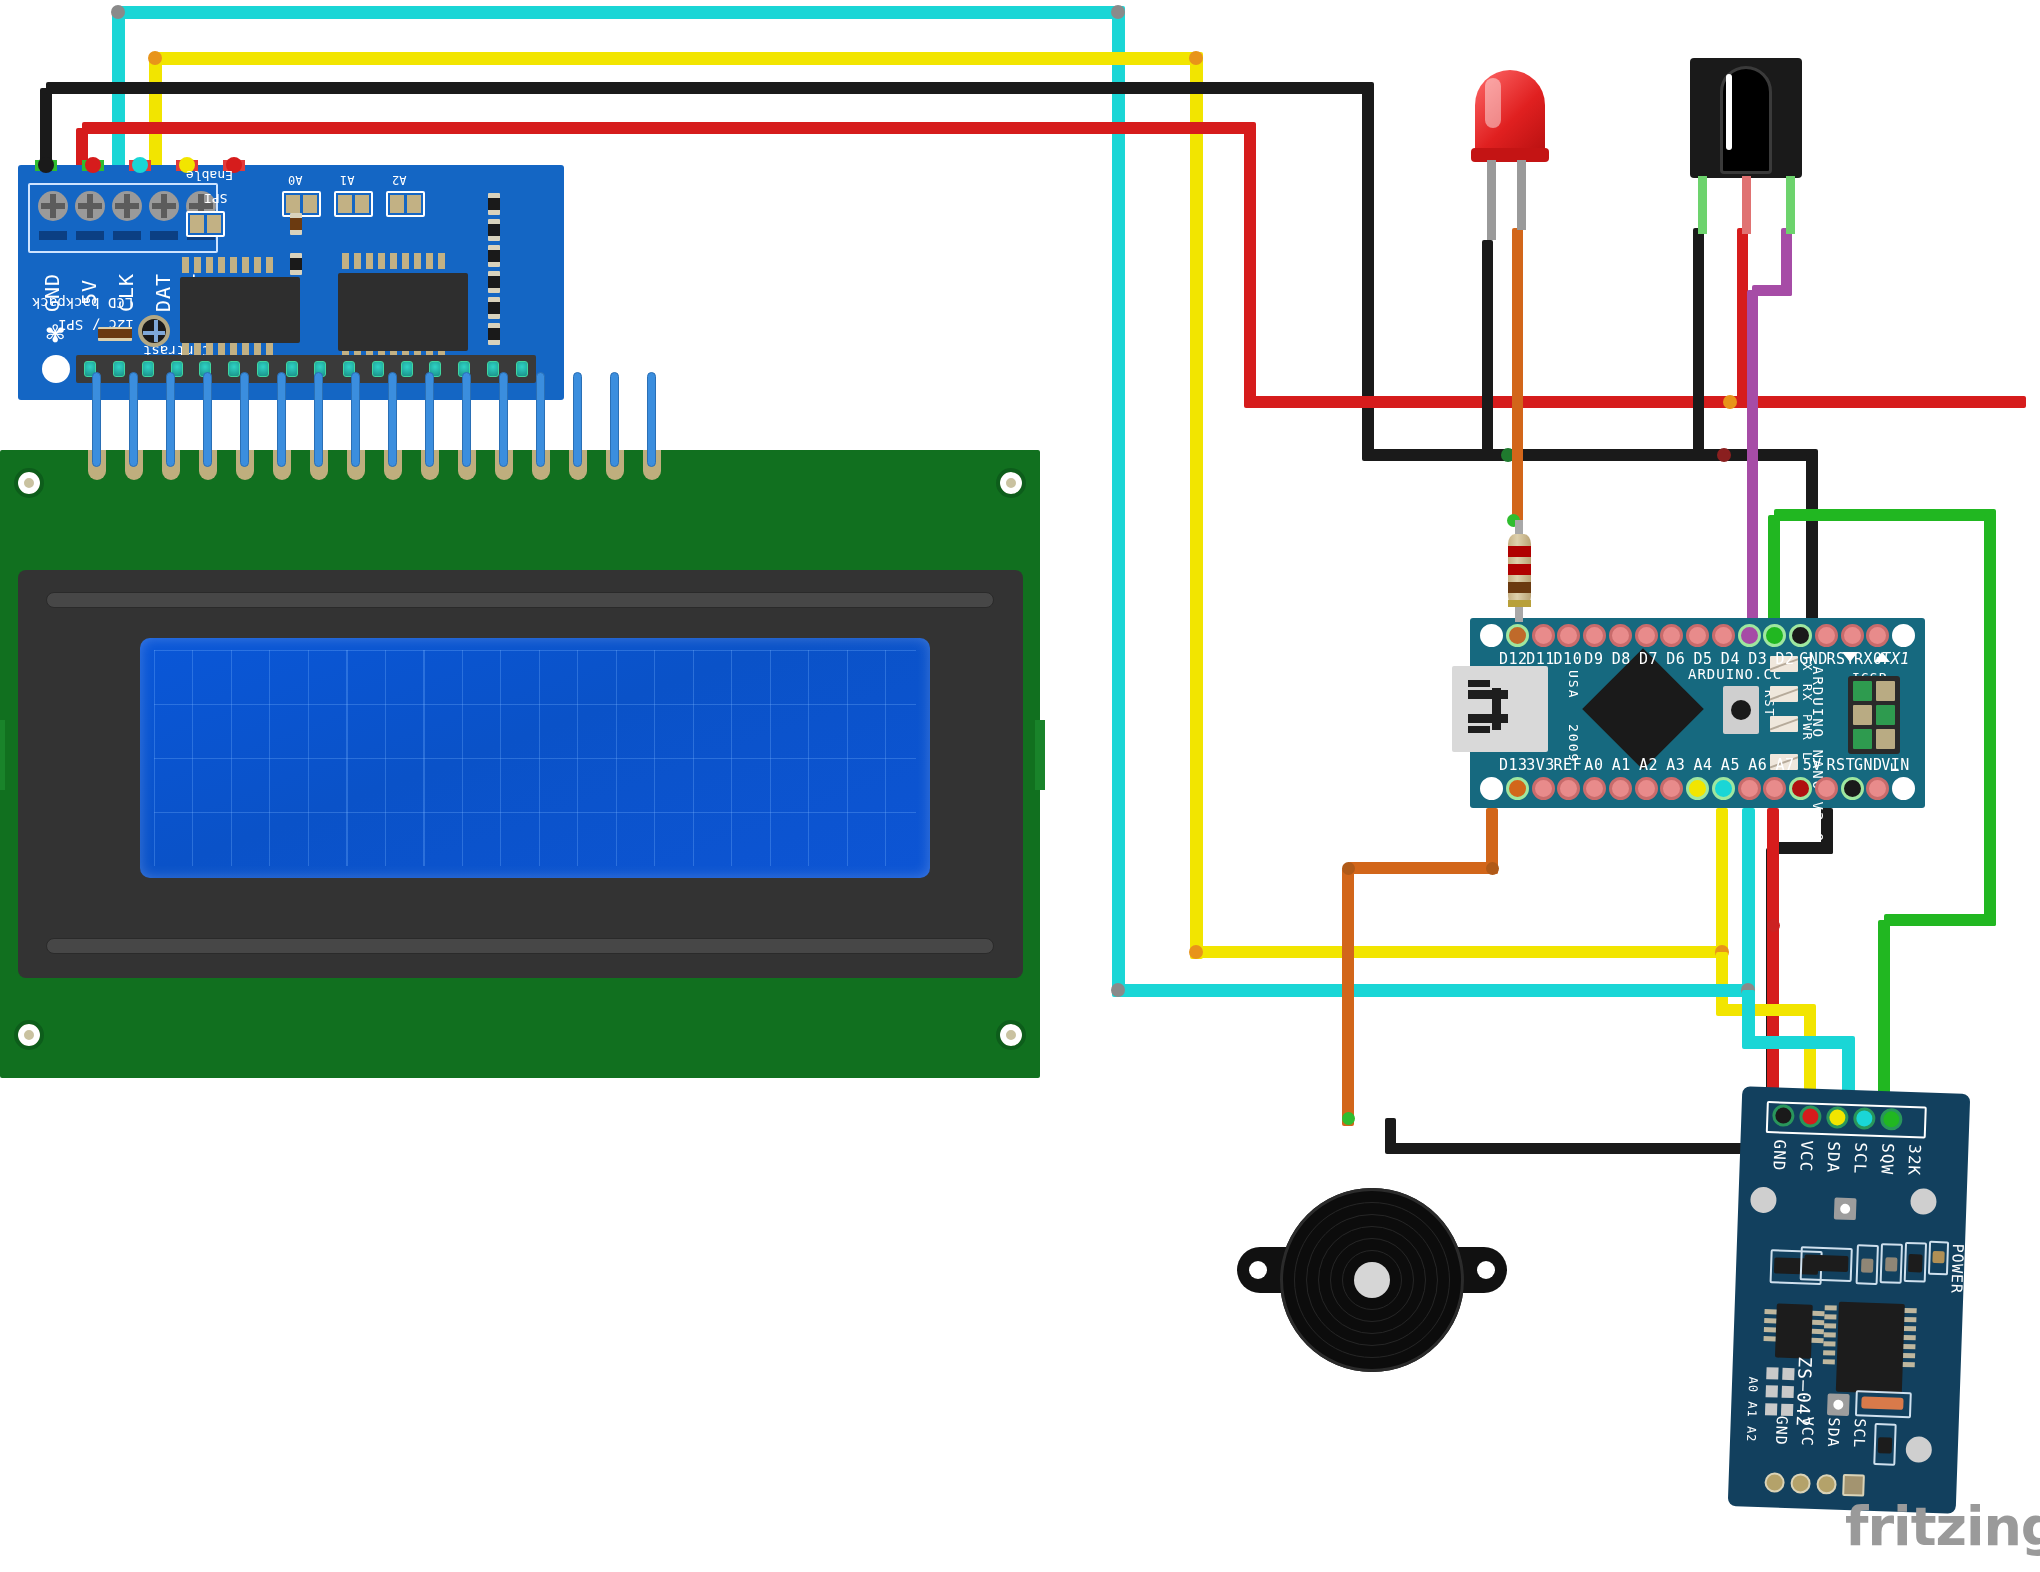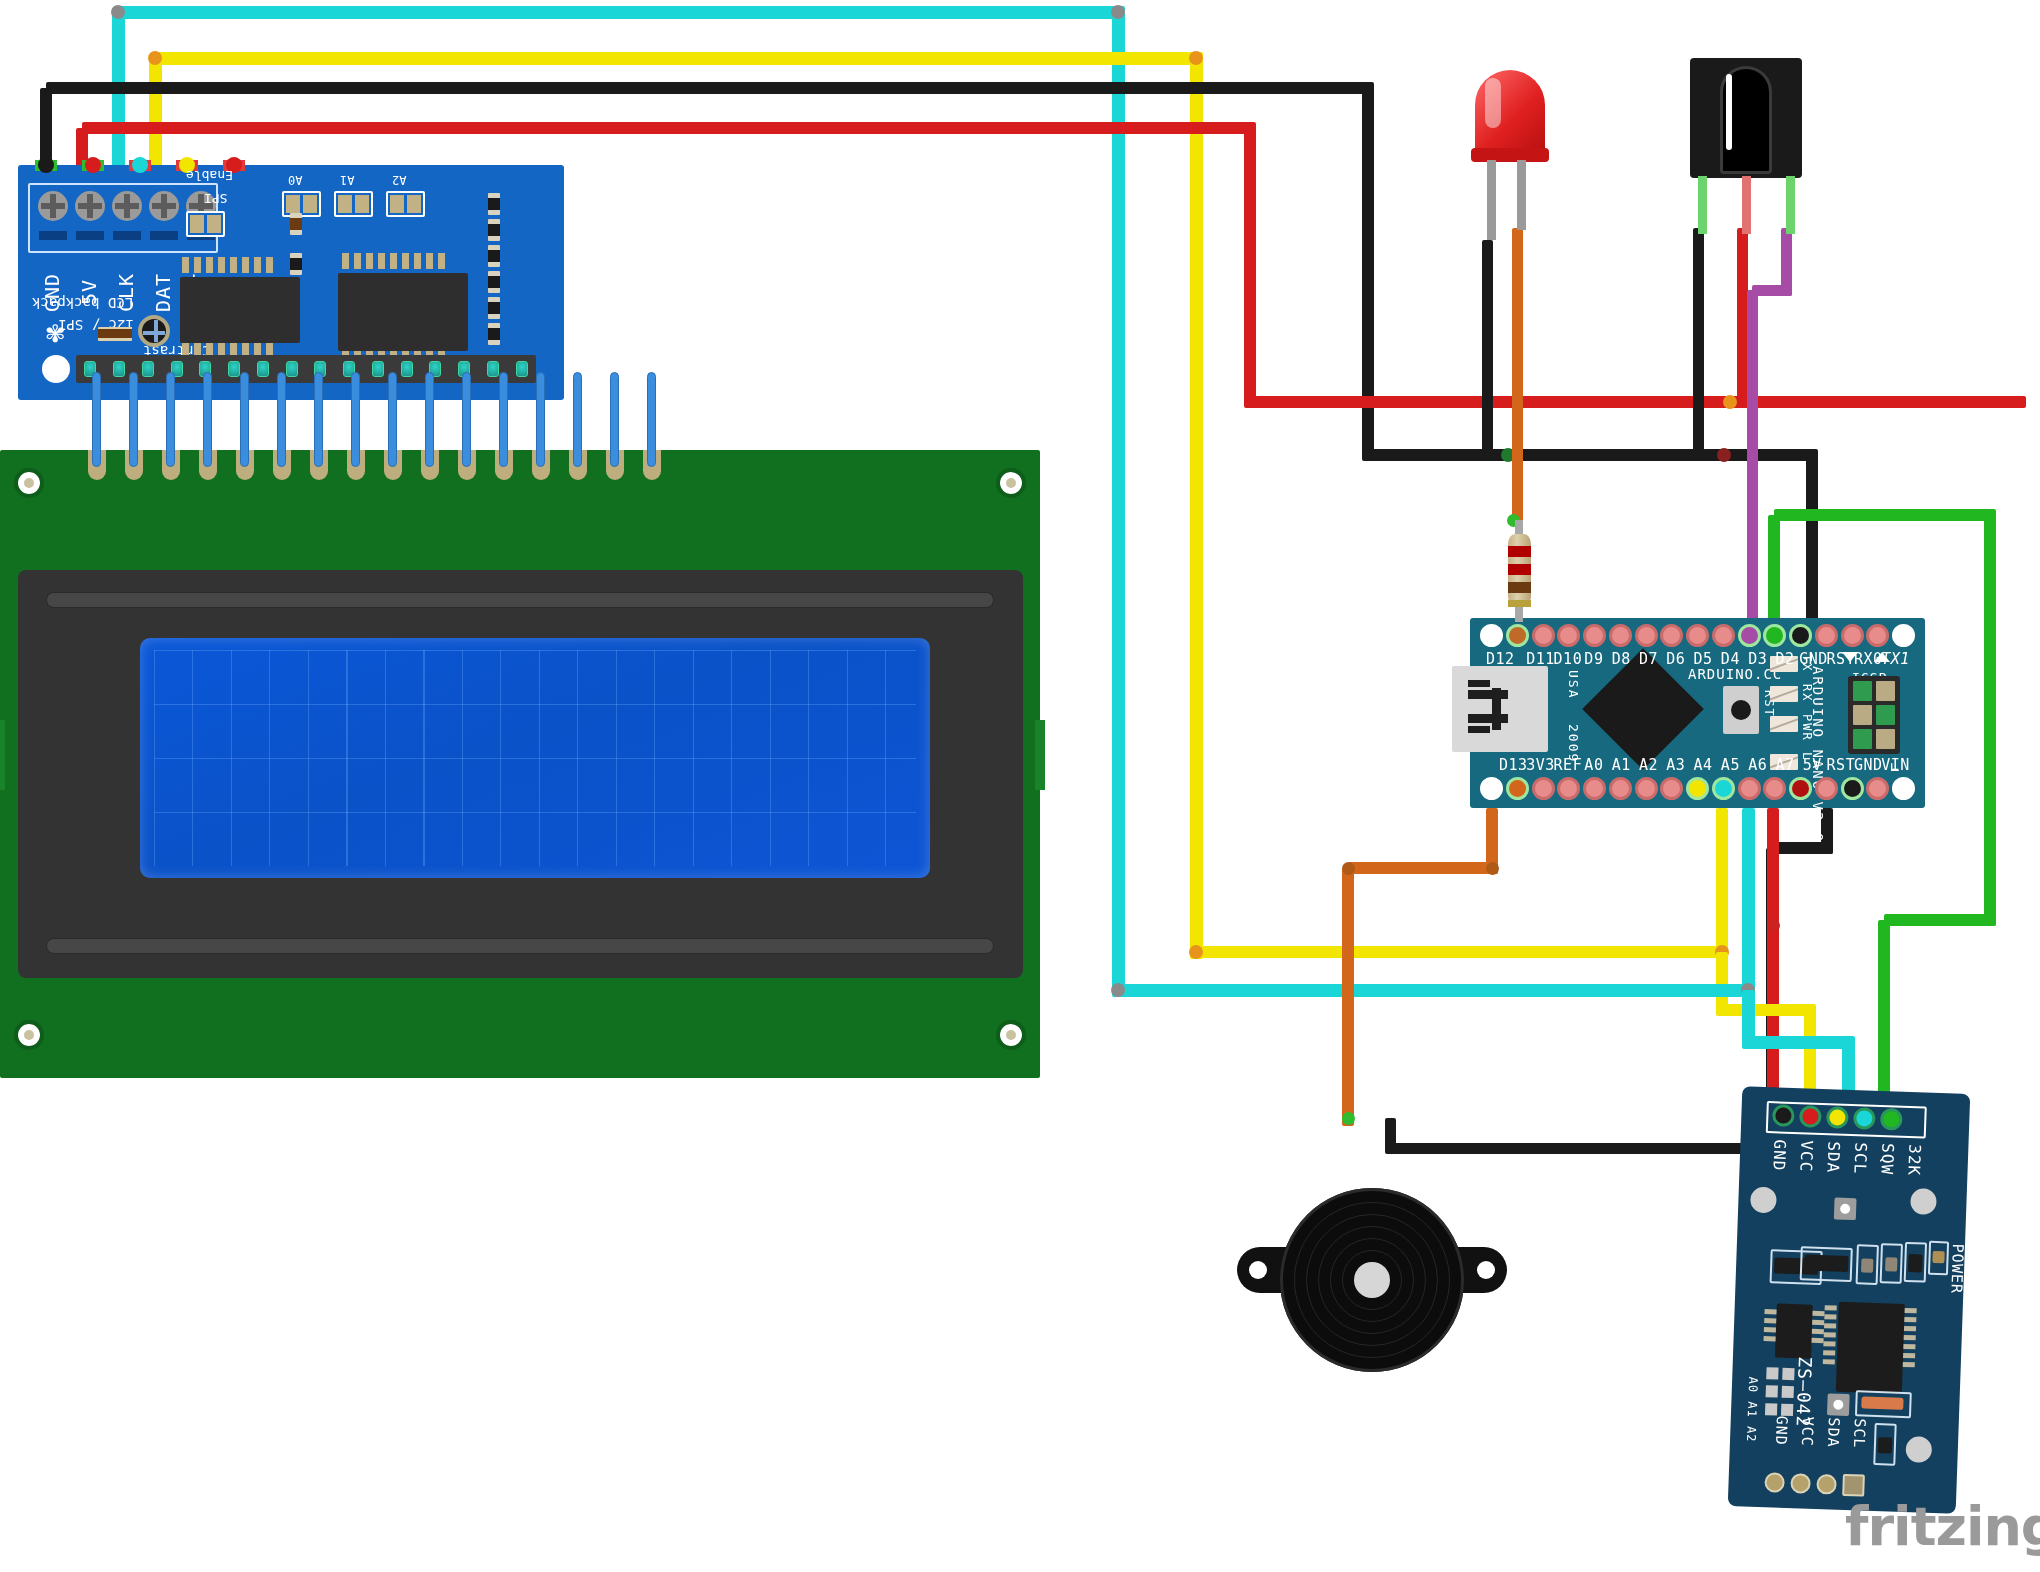--- a/index.html
+++ b/index.html
@@ -721,21 +721,21 @@
         <div class="pad"></div>
         <div class="pad" style="background: rgb(166, 76, 166); border-color: rgb(159, 231, 159);"></div>
         <div class="pad" style="background: rgb(33, 183, 33); border-color: rgb(159, 231, 159);"></div>
         <div class="pad" style="background: rgb(26, 26, 26); border-color: rgb(159, 231, 159);"></div>
         <div class="pad"></div>
         <div class="pad"></div>
         <div class="pad"></div>
         <div class="pad mnt"></div>
       </div>
     <div id="nano-toplabels">
-        <div class="pinlabel" style="left: 20px; top: 32px; width: 26px; text-align: right; margin-left: -4px;">D12</div>
+        <div class="pinlabel" style="left: 33px; top: 32px; width: 26px; text-align: right; margin-left: -4px;">D12</div>
         <div class="pinlabel" style="left: 60.3px; top: 32px; width: 26px; text-align: center; margin-left: -4px;">D11</div>
         <div class="pinlabel" style="left: 87.6px; top: 32px; width: 26px; text-align: center; margin-left: -4px;">D10</div>
         <div class="pinlabel" style="left: 114.9px; top: 32px; width: 26px; text-align: center; margin-left: -4px;">D9</div>
         <div class="pinlabel" style="left: 142.2px; top: 32px; width: 26px; text-align: center; margin-left: -4px;">D8</div>
         <div class="pinlabel" style="left: 169.5px; top: 32px; width: 26px; text-align: center; margin-left: -4px;">D7</div>
         <div class="pinlabel" style="left: 196.8px; top: 32px; width: 26px; text-align: center; margin-left: -4px;">D6</div>
         <div class="pinlabel" style="left: 224.1px; top: 32px; width: 26px; text-align: center; margin-left: -4px;">D5</div>
         <div class="pinlabel" style="left: 251.4px; top: 32px; width: 26px; text-align: center; margin-left: -4px;">D4</div>
         <div class="pinlabel" style="left: 278.7px; top: 32px; width: 26px; text-align: center; margin-left: -4px;">D3</div>
         <div class="pinlabel" style="left: 306px; top: 32px; width: 26px; text-align: center; margin-left: -4px;">D2</div>

